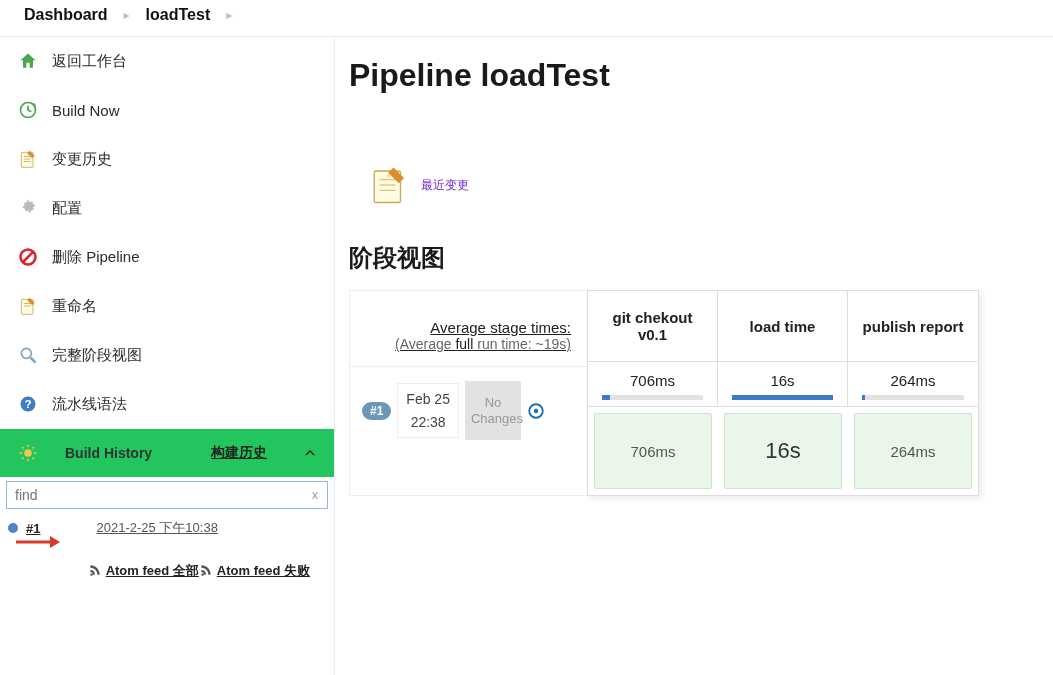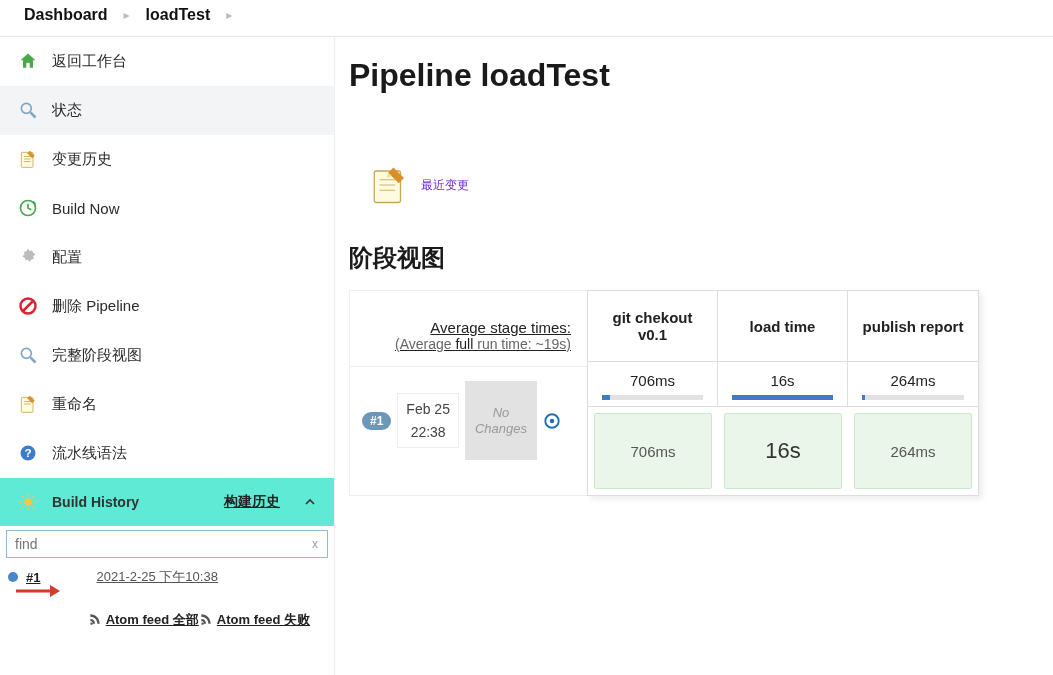--- a/index.html
+++ b/index.html
@@ -35,23 +35,23 @@
   text-decoration: none;
   color: #2b2b2b;
   font-size: 15px;
   border-bottom: 1px solid transparent;
 }
 .sidebar .side-item.active { background: #f2f4f5; }
 .icon-wrap { width: 24px; height: 24px; display: flex; align-items: center; justify-content: center; }
 .build-history-head {
   display: flex;
   align-items: center;
-  gap: 12px;
+  gap: 25px;
   padding: 12px 16px;
-  background: #5eead4;
+  background: #22c55e;
 }
 .build-history-head .bh-title { font-weight: 600; flex: 0 0 auto; }
 .build-history-head .bh-link { margin-left: auto; font-weight: 700; color: #222; text-decoration: underline; cursor: pointer; }
 .search-wrap { padding: 4px 6px; position: relative; }
 .search-wrap input {
   width: 100%;
   height: 28px;
   border: 1px solid #94b9d4;
   padding: 2px 40px 2px 8px;
   font-size: 14px;
@@ -106,25 +106,24 @@
   padding: 4px 8px;
   text-align: center;
   color: #444;
   font-size: 14px;
   line-height: 1.6;
 }
 .nochanges-box {
   background: #e2e2e2;
   color: #999;
   font-size: 13px;
-  padding: 24px 6px;
+  padding: 14px 6px;
   text-align: center;
   line-height: 1.2;
-  width: 72px;
-  font-style: italic;
+  width: 56px;
 }
 .target-icon { width: 18px; height: 18px; color: #1f6fb2; }
 .stage-table { border: 1px solid #ddd; box-shadow: 3px 3px 6px rgba(0,0,0,0.08); }
 .stage-head, .stage-avg, .stage-run { display: flex; }
 .stage-col { width: 130px; border-right: 1px solid #ddd; }
 .stage-col:last-child { border-right: none; }
 .stage-head .stage-col {
   padding: 18px 8px;
   font-weight: 700;
   text-align: center;
@@ -176,94 +175,85 @@
 
     <div class="side-item">
       <span class="icon-wrap">
         <svg viewBox="0 0 24 24" width="20" height="20">
             <path fill="#4aa84a" d="M12 3l9 8h-3v9h-4v-6h-4v6H6v-9H3z"></path>
           </svg>
       </span>
       <span>返回工作台</span>
     </div>
 
-    <div class="side-item active">
-      <span class="icon-wrap">
-        <svg viewBox="0 0 24 24" width="20" height="20">
-            <circle cx="10" cy="10" r="6" fill="none" stroke="#7fa6c4" stroke-width="2"></circle>
-            <line x1="15" y1="15" x2="21" y2="21" stroke="#7fa6c4" stroke-width="3"></line>
-          </svg>
-      </span>
-      <span>状态</span>
+
+    <div class="side-item">
+      <span class="icon-wrap">
+        <svg viewBox="0 0 24 24" width="20" height="20">
+            <circle cx="12" cy="12" r="9" fill="#fff" stroke="#4aa84a" stroke-width="2"></circle>
+            <path d="M12 7v5l4 2" stroke="#4aa84a" stroke-width="2" fill="none"></path>
+            <path d="M18 4l3 3" stroke="#4aa84a" stroke-width="2"></path>
+          </svg>
+      </span>
+      <span>Build Now</span>
     </div>
 
     <div class="side-item">
       <span class="icon-wrap">
         <svg viewBox="0 0 24 24" width="20" height="20">
             <rect x="4" y="4" width="14" height="18" rx="1" fill="#fffbe0" stroke="#c7a75a"></rect>
             <line x1="7" y1="9" x2="15" y2="9" stroke="#c7a75a"></line>
             <line x1="7" y1="12" x2="15" y2="12" stroke="#c7a75a"></line>
             <line x1="7" y1="15" x2="15" y2="15" stroke="#c7a75a"></line>
             <path d="M14 2l6 6-3 3-6-6z" fill="#d98f2a"></path>
           </svg>
       </span>
       <span>变更历史</span>
     </div>
 
     <div class="side-item">
       <span class="icon-wrap">
         <svg viewBox="0 0 24 24" width="20" height="20">
-            <circle cx="12" cy="12" r="9" fill="#fff" stroke="#4aa84a" stroke-width="2"></circle>
-            <path d="M12 7v5l4 2" stroke="#4aa84a" stroke-width="2" fill="none"></path>
-            <path d="M18 4l3 3" stroke="#4aa84a" stroke-width="2"></path>
-          </svg>
-      </span>
-      <span>Build Now</span>
-    </div>
-
-    <div class="side-item">
-      <span class="icon-wrap">
-        <svg viewBox="0 0 24 24" width="20" height="20">
             <circle cx="12" cy="12" r="3" fill="#999"></circle>
             <path fill="#bbb" d="M12 2l2 3 3-1 1 3 3 2-3 2 1 3-3 1-2 3-2-3-3 1-1-3-3-2 3-2-1-3 3-1z"></path>
           </svg>
       </span>
       <span>配置</span>
     </div>
 
     <div class="side-item">
       <span class="icon-wrap">
         <svg viewBox="0 0 24 24" width="20" height="20">
             <circle cx="12" cy="12" r="9" fill="none" stroke="#d23" stroke-width="3"></circle>
             <line x1="6" y1="18" x2="18" y2="6" stroke="#d23" stroke-width="3"></line>
           </svg>
       </span>
       <span>删除 Pipeline</span>
-    </div>
-
-    <div class="side-item">
-      <span class="icon-wrap">
-        <svg viewBox="0 0 24 24" width="20" height="20">
-            <circle cx="10" cy="10" r="6" fill="none" stroke="#7fa6c4" stroke-width="2"></circle>
-            <line x1="15" y1="15" x2="21" y2="21" stroke="#7fa6c4" stroke-width="3"></line>
-          </svg>
-      </span>
-      <span>完整阶段视图</span>
     </div>
 
     <div class="side-item">
       <span class="icon-wrap">
         <svg viewBox="0 0 24 24" width="20" height="20">
             <rect x="4" y="4" width="14" height="18" rx="1" fill="#fffbe0" stroke="#c7a75a"></rect>
             <line x1="7" y1="9" x2="15" y2="9" stroke="#c7a75a"></line>
             <line x1="7" y1="12" x2="15" y2="12" stroke="#c7a75a"></line>
             <path d="M14 2l6 6-3 3-6-6z" fill="#d98f2a"></path>
           </svg>
       </span>
       <span>重命名</span>
+    </div>
+
+    <div class="side-item">
+      <span class="icon-wrap">
+        <svg viewBox="0 0 24 24" width="20" height="20">
+            <circle cx="10" cy="10" r="6" fill="none" stroke="#7fa6c4" stroke-width="2"></circle>
+            <line x1="15" y1="15" x2="21" y2="21" stroke="#7fa6c4" stroke-width="3"></line>
+          </svg>
+      </span>
+      <span>完整阶段视图</span>
     </div>
 
     <div class="side-item">
       <span class="icon-wrap">
         <svg viewBox="0 0 24 24" width="20" height="20">
             <circle cx="12" cy="12" r="9" fill="#3d7cc9"></circle>
             <text x="12" y="17" text-anchor="middle" font-size="14" fill="#fff" font-weight="bold">?</text>
           </svg>
       </span>
       <span>流水线语法</span>

